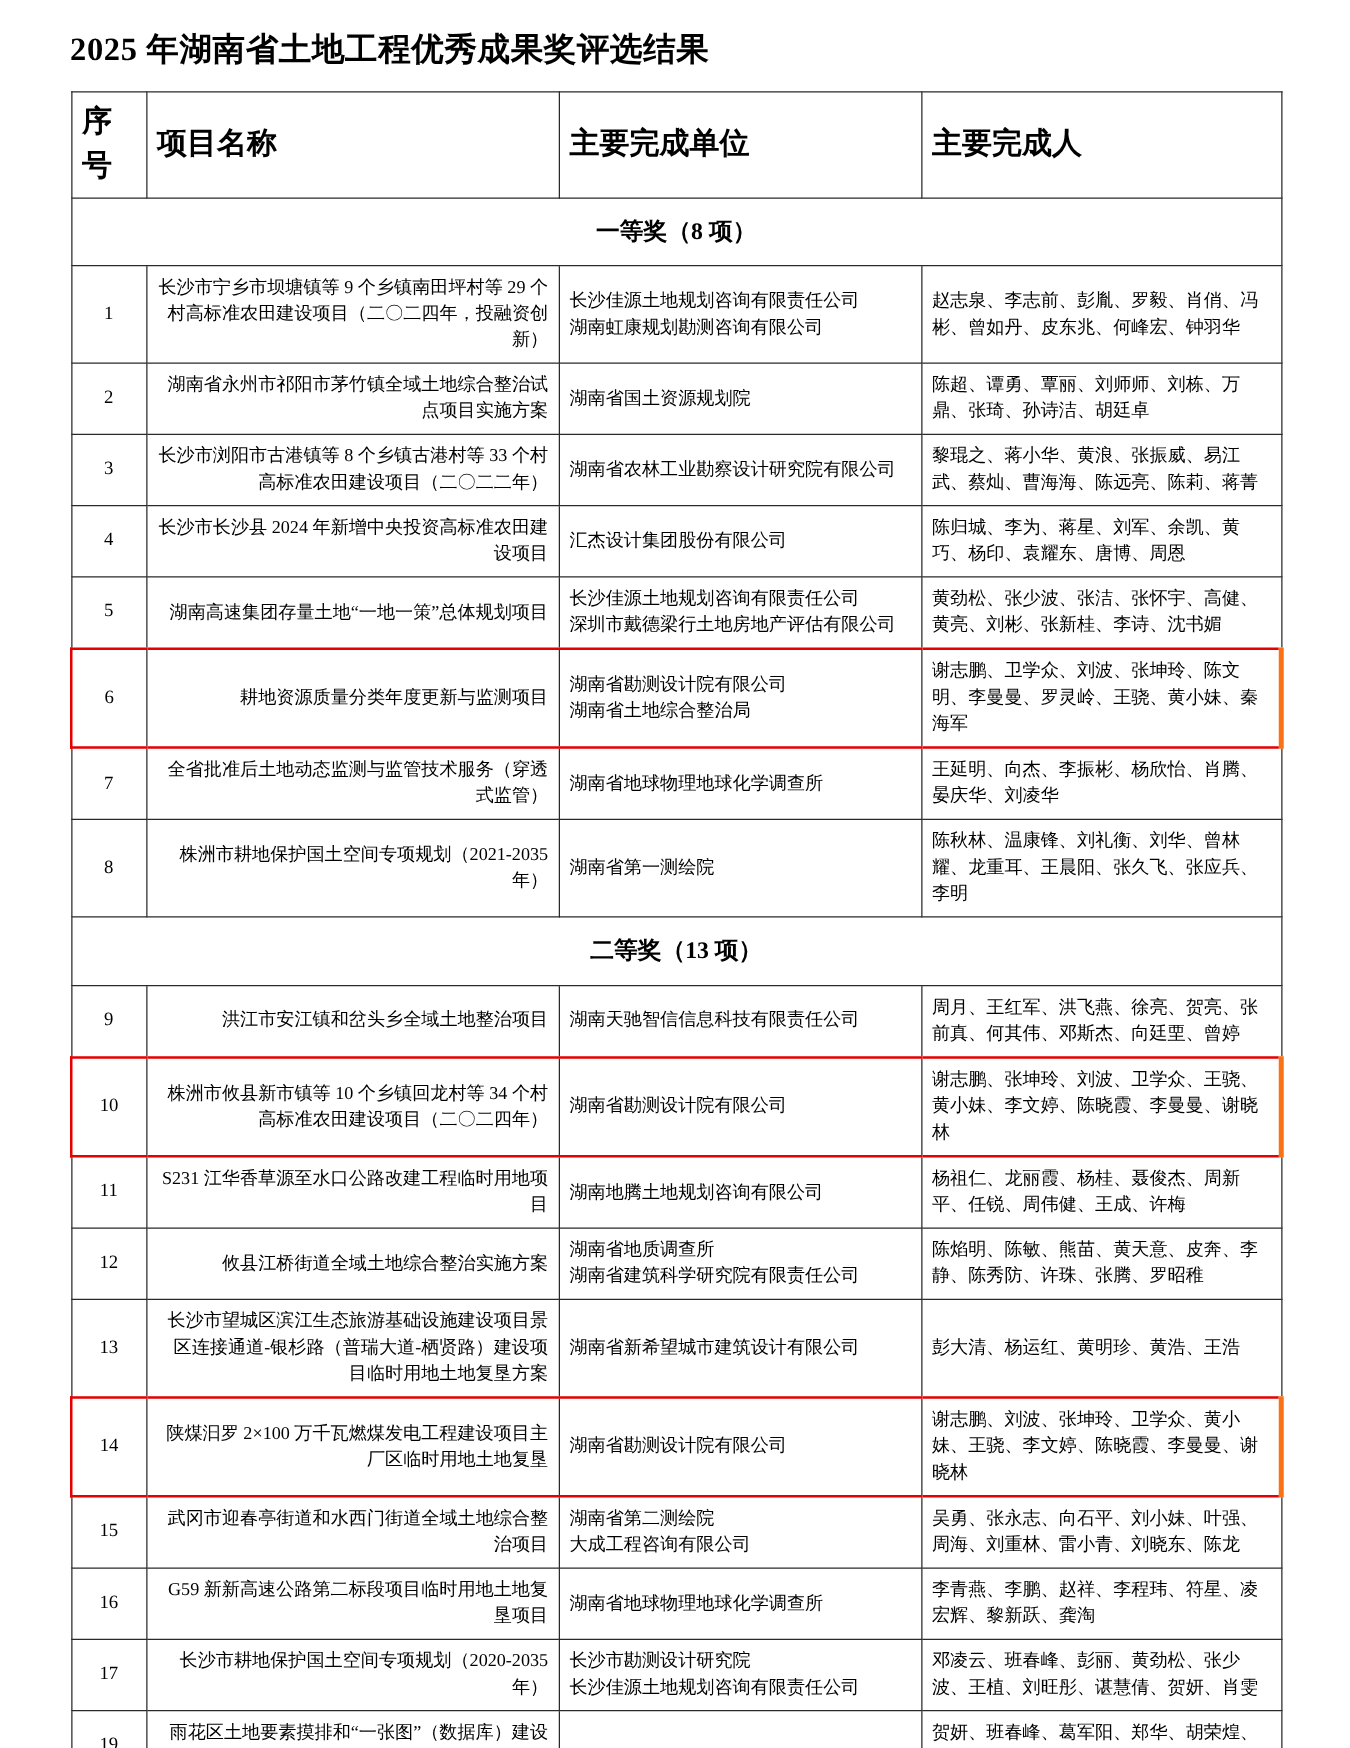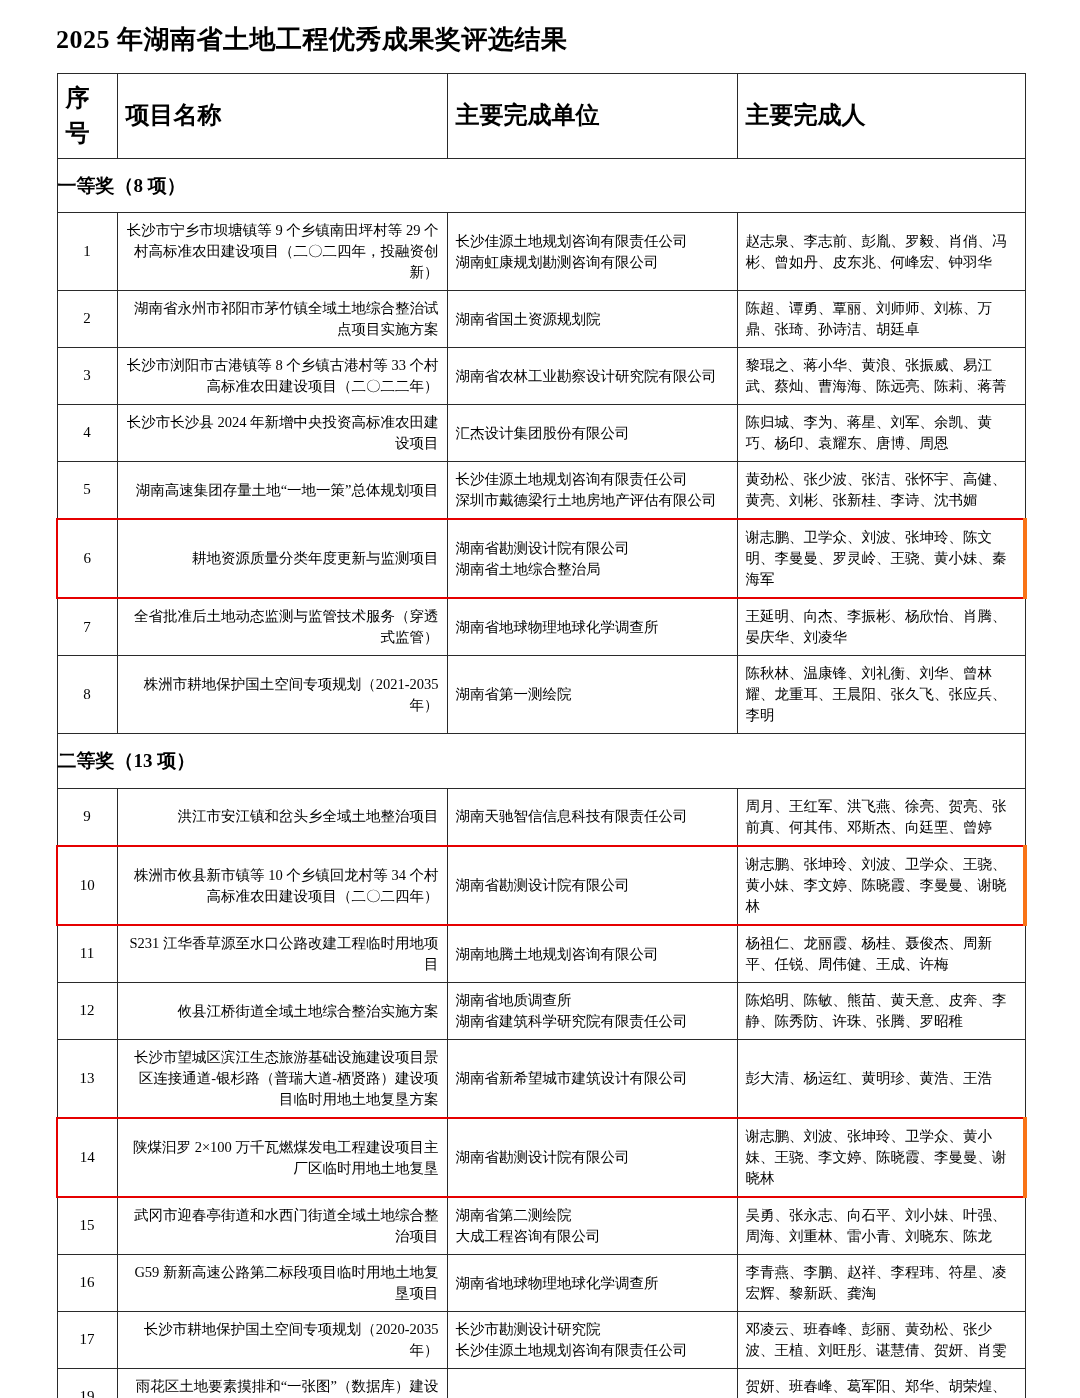--- a/index.html
+++ b/index.html
@@ -58,20 +58,21 @@
   td.name {
     text-align: right;
   }
   td.unit {
     text-align: left;
   }
   td.people {
     text-align: left;
   }
   tr.section td {
+    text-align: center;
     font-weight: bold;
     font-size: 19px;
     padding: 13px 0;
   }
   .unit-line { display: block; }
   tr.hl td {
     border-top: 2px solid #e60000;
     border-bottom: 2px solid #e60000;
   }
   tr.hl td:first-child {

